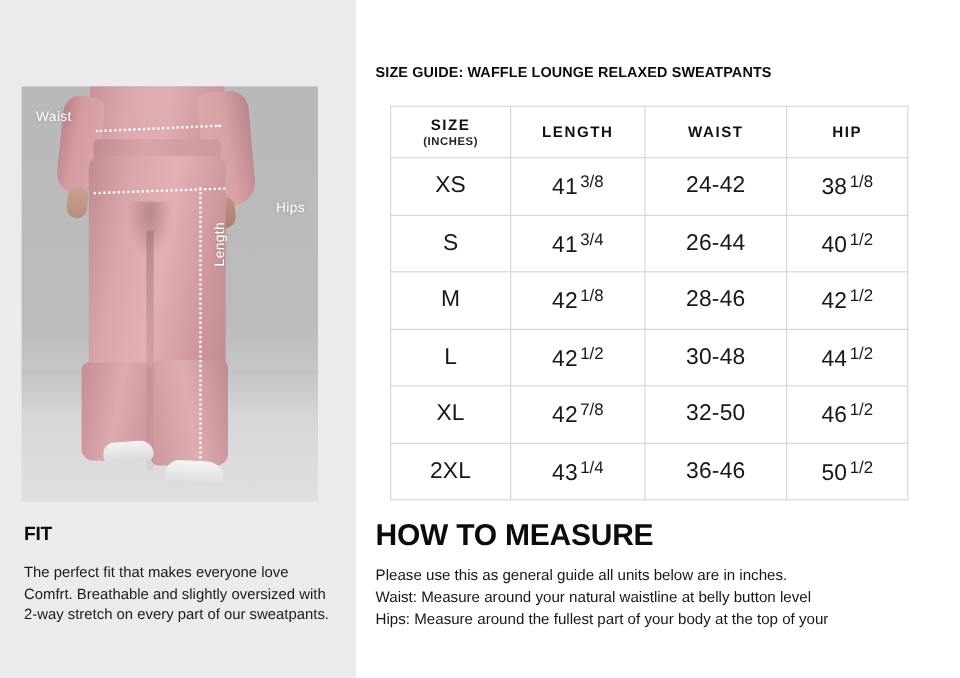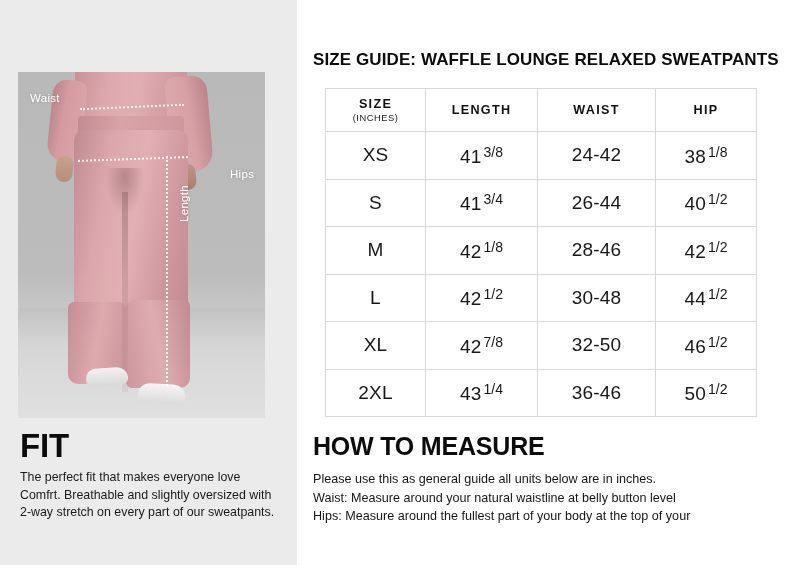--- a/index.html
+++ b/index.html
@@ -238,21 +238,21 @@
     top: 432px;
     width: 256px;
   }
   .heading {
     font-family: "Liberation Sans", sans-serif;
     font-weight: bold;
     color: #0c0c0c;
     letter-spacing: -0.2px;
   }
   #fit-title {
-    font-size: 33px;
+    font-size: 16px;
     line-height: 28px;
     margin: 0 0 9px 0;
   }
   #fit-body {
     font-size: 12.4px;
     line-height: 17.5px;
     color: #1a1a1a;
     margin: 0;
   }
 
@@ -263,21 +263,21 @@
     top: 0;
     width: 503px;
     height: 565px;
     background: #ffffff;
   }
 
   #guide-title {
     position: absolute;
     left: 16px;
     top: 50px;
-    font-size: 17px;
+    font-size: 12px;
     line-height: 20px;
     letter-spacing: .1px;
     white-space: nowrap;
   }
 
   #size-table-wrap {
     position: absolute;
     left: 28px;
     top: 88px;
     width: 431px;
@@ -317,21 +317,21 @@
   .th-size-main {
     display: block;
     font-size: 12.6px;
     font-weight: bold;
     letter-spacing: 1.3px;
     line-height: 14px;
   }
   .th-size-sub {
     display: block;
     font-size: 9.4px;
-    font-weight: normal;
+    font-weight: bold;
     letter-spacing: .5px;
     line-height: 13px;
     color: #222;
   }
   .frac {
     font-size: 14px;
     vertical-align: super;
     letter-spacing: 0;
     margin-left: 2px;
     position: relative;

